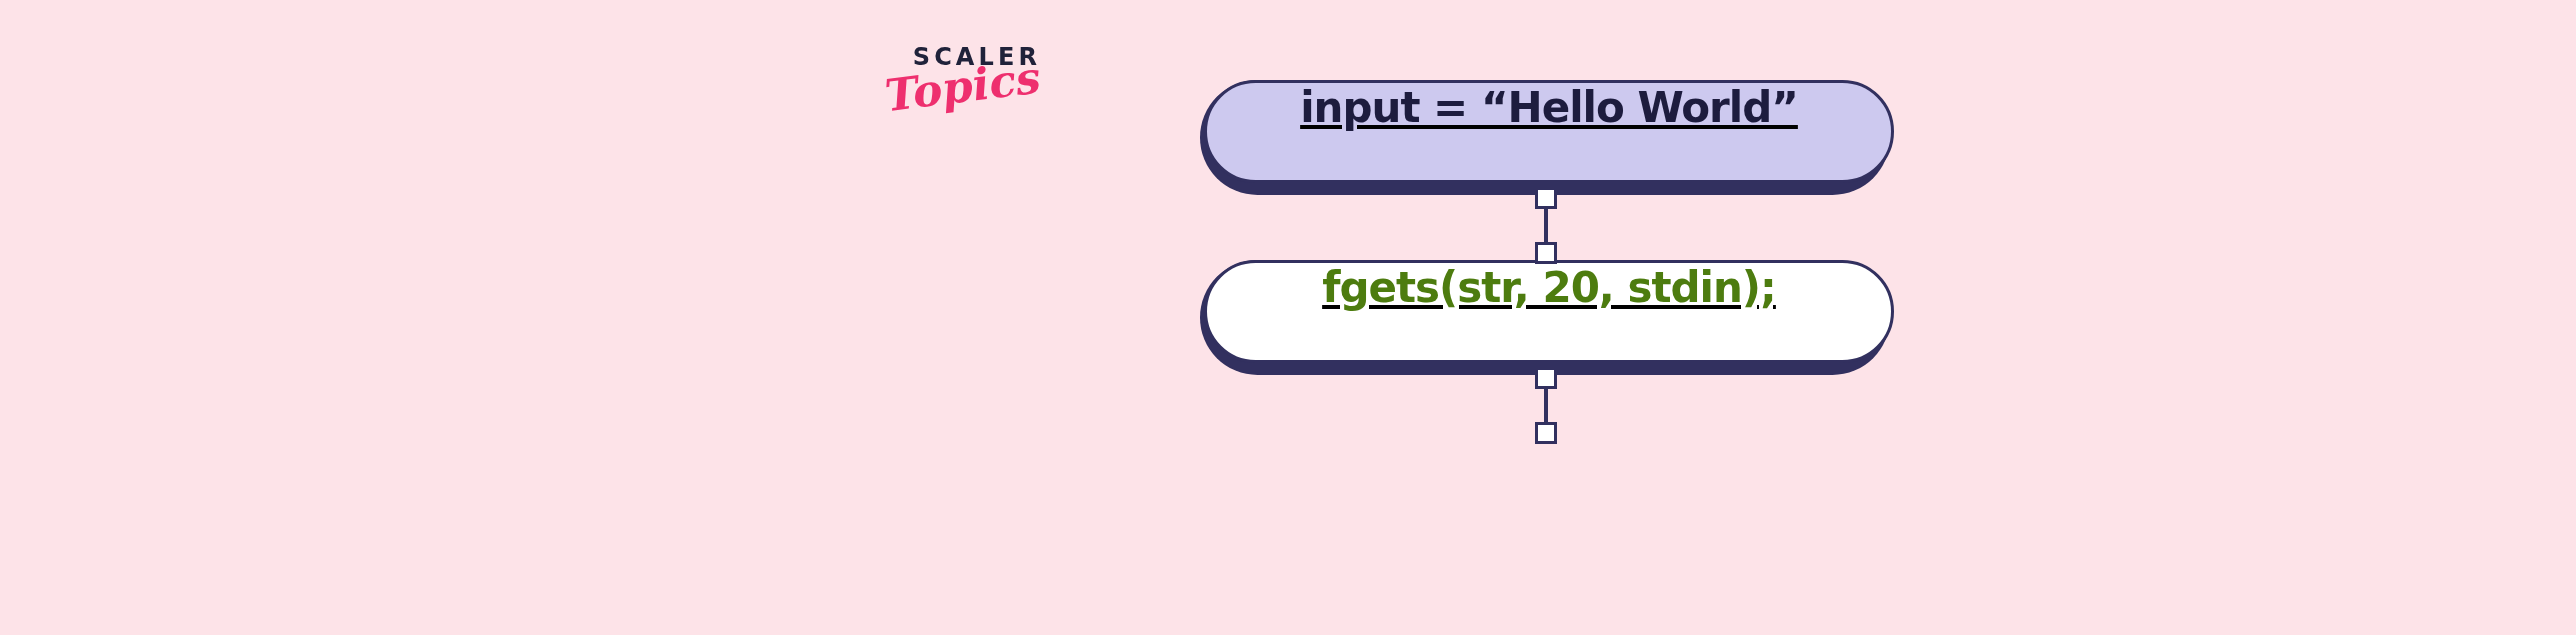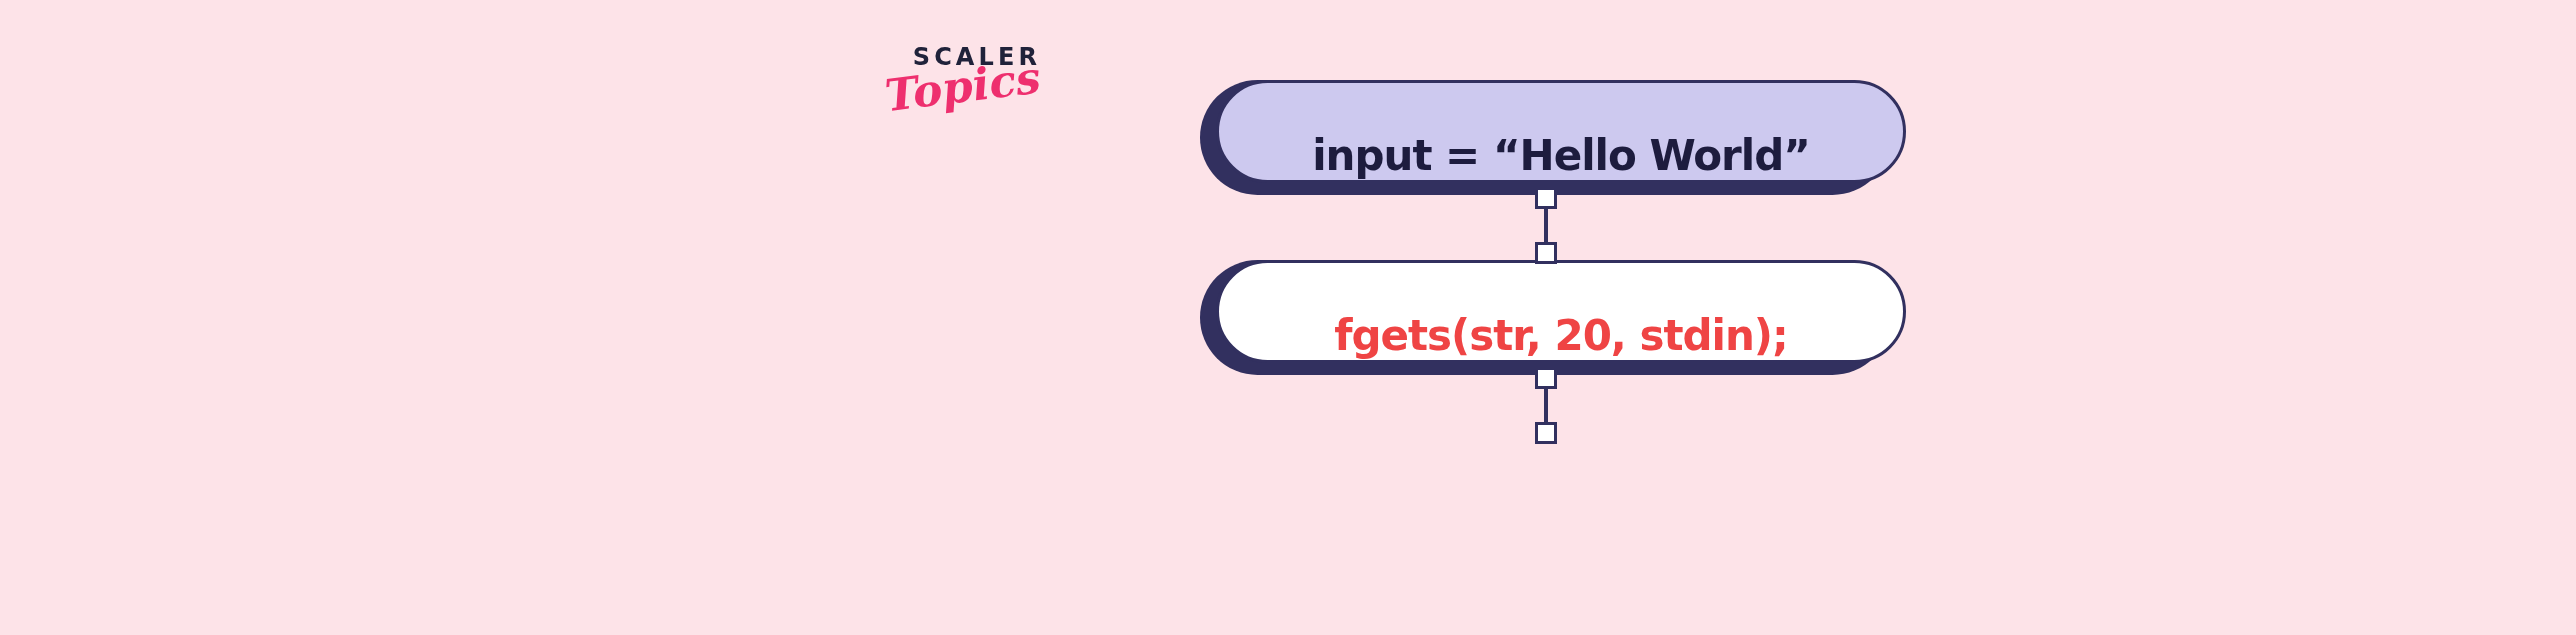--- a/index.html
+++ b/index.html
@@ -43,29 +43,30 @@
     position: absolute;
     left: 1200px;
     width: 690px;
     height: 115px;
     border-radius: 58px;
     background: #32305f;   
     z-index: 1;
   }
   .node-fill {
     position: absolute;
-    left: 16px; top: 0;
+    left: 4px; top: 0;
     width: 690px;
     height: 103px;
     box-sizing: border-box;
     border: 3.6px solid #32305f;
     border-radius: 54px;
     display: flex;
-    align-items: flex-end;
+    align-items: flex-start;
     justify-content: center;
+    text-decoration: underline;
   }
   .node-label {
     font-weight: 700;
     font-size: 42px;
     letter-spacing: -1px;
     white-space: nowrap;
   }
   .node-1 { top: 80px; }
   .node-2 { top: 260px; }
   .node-3 { top: 440px; }
@@ -114,21 +115,21 @@
   </div>
 
   <div class="connector connector-1">
     <div class="port"></div>
     <div class="vline"></div>
     <div class="port"></div>
   </div>
 
   <div class="node node-2">
     <div class="node-fill" style="background: rgb(255, 255, 255);">
-      <span class="node-label" style="color: #ef4444; margin-top: 24px;">fgets(str, 20, stdin);</span>
+      <span class="node-label" style="color: #4d7c0f;">fgets(str, 20, stdin);</span>
     </div>
   </div>
 
   <div class="connector connector-2">
     <div class="port"></div>
     <div class="vline"></div>
     <div class="port"></div>
   </div>
 
 

